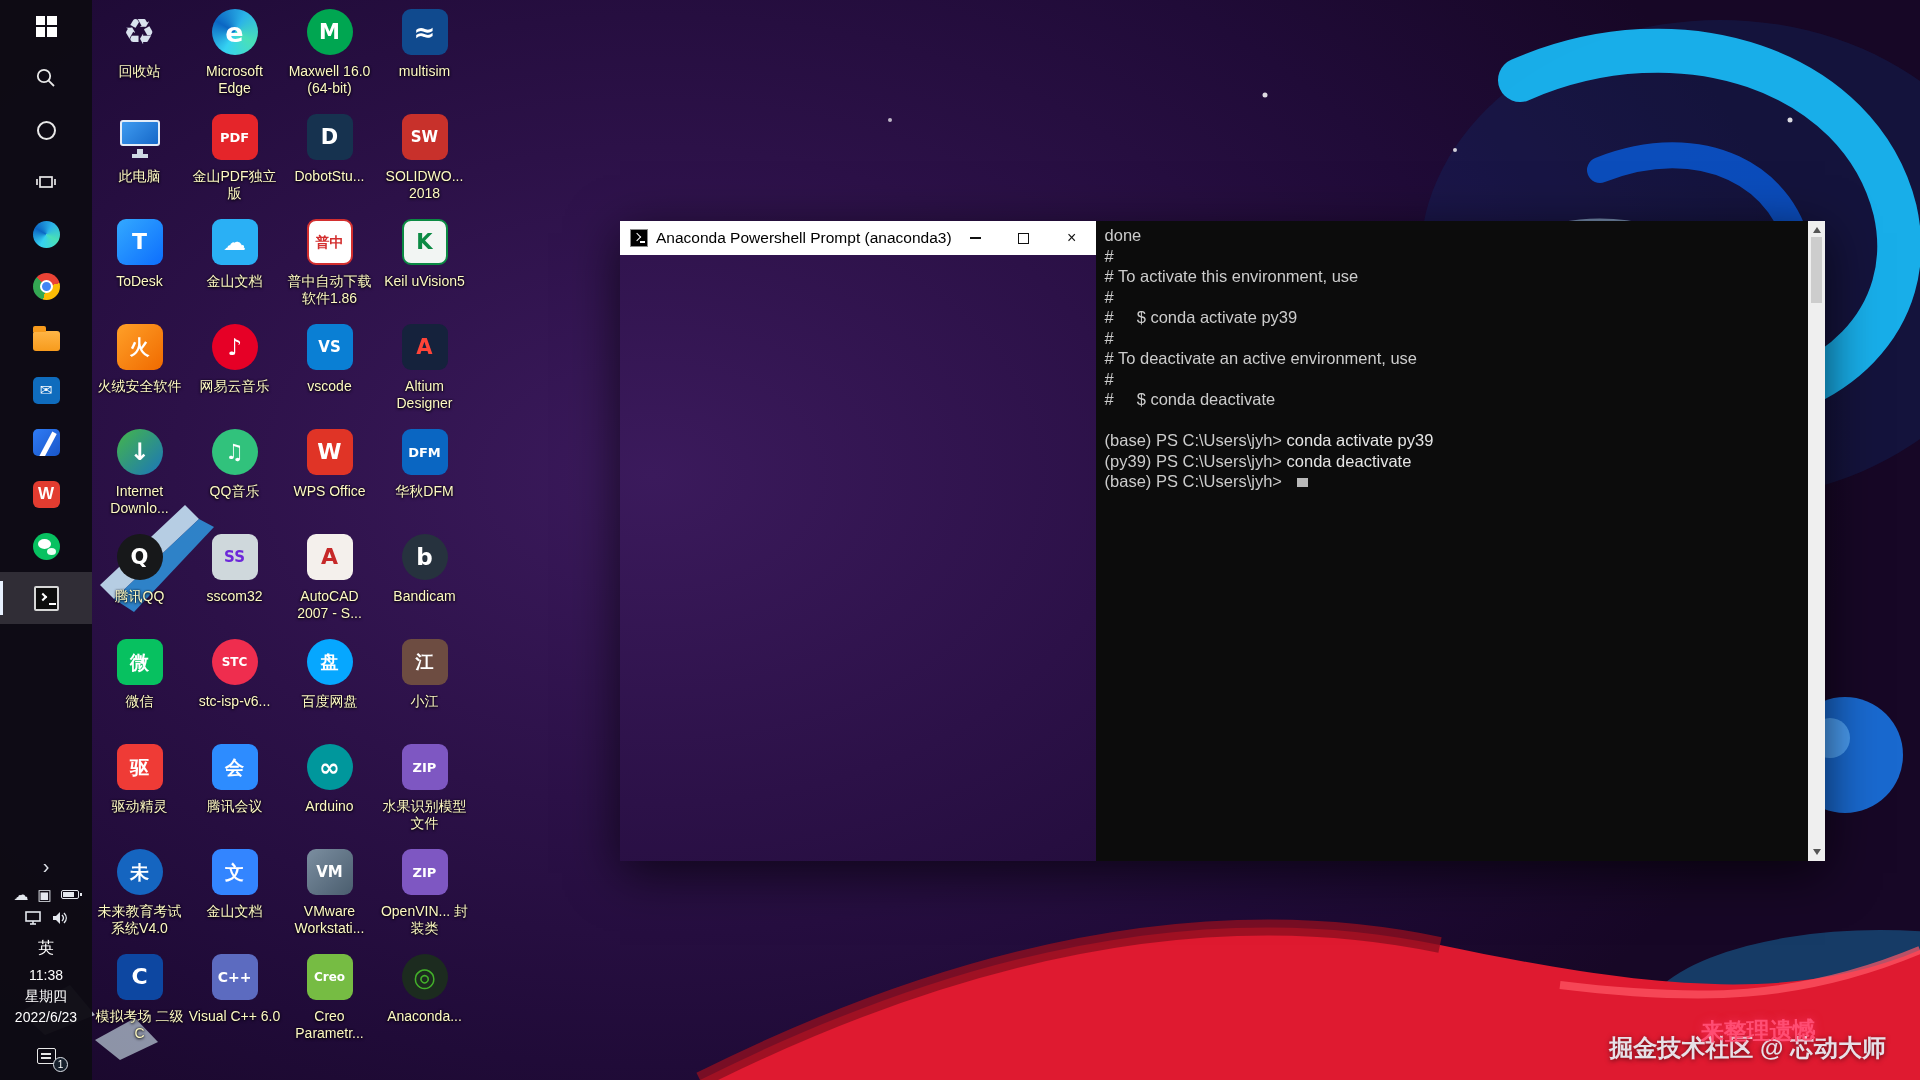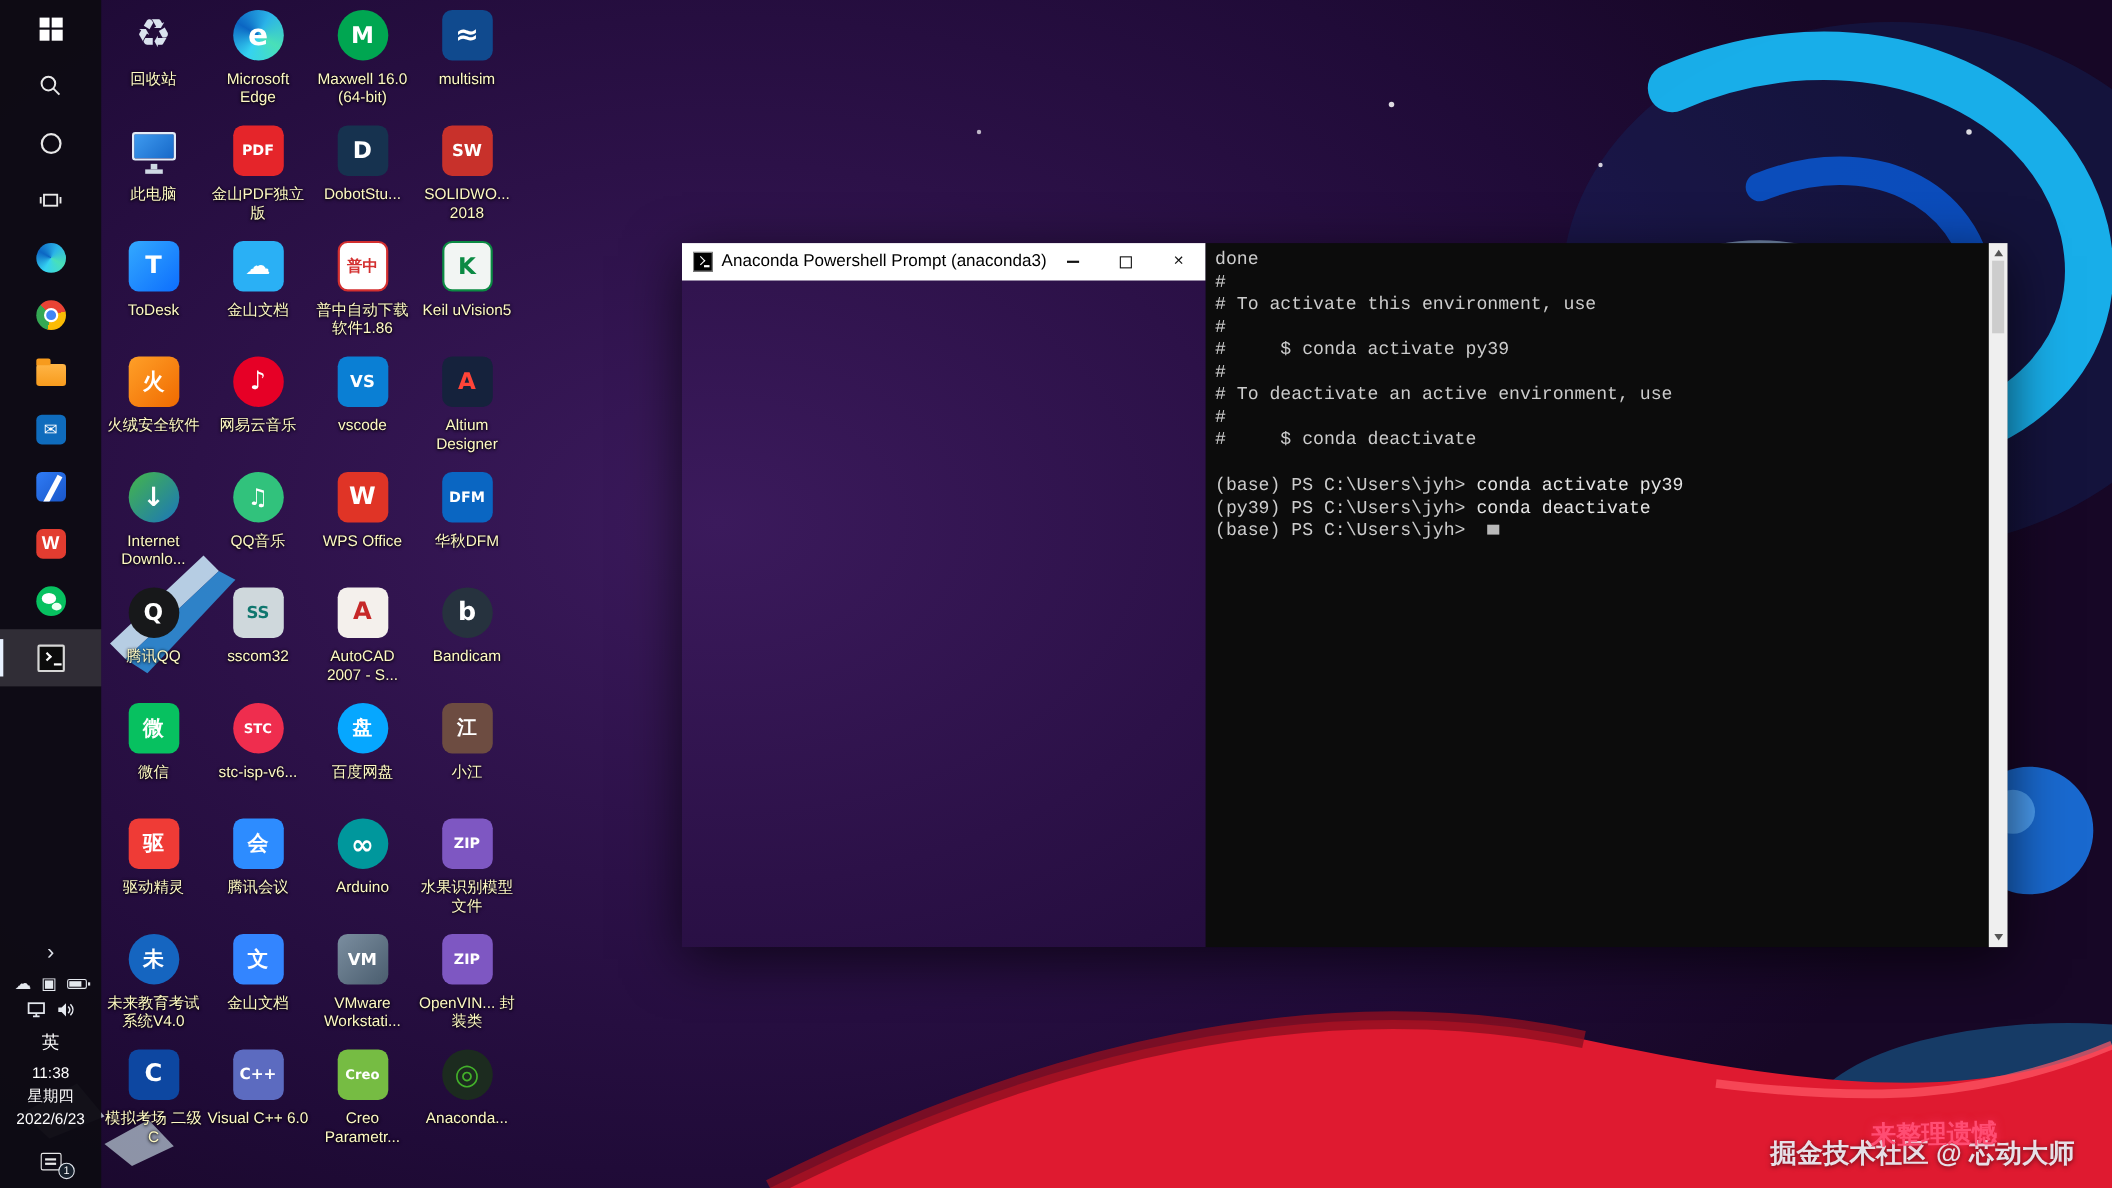--- a/index.html
+++ b/index.html
@@ -93,21 +93,21 @@
   .t-icon::before{content:"";position:absolute;left:3px;top:4px;width:5px;height:5px;border-right:1.6px solid #fff;border-bottom:1.6px solid #fff;transform:rotate(-45deg);}
   .t-icon::after{content:"";position:absolute;left:9px;top:11px;width:5px;height:1.6px;background:#fff;}
   .t-title{font-size:15.5px;color:#000;}
   .t-btns{margin-left:auto;display:flex;height:100%;}
   .tb-ctl{width:48px;height:100%;display:flex;align-items:center;justify-content:center;background:transparent;border:none;
     cursor:pointer;color:#111;font-size:16px;line-height:1;}
   .min-glyph{width:11px;height:2px;background:#111;display:block;}
   .max-glyph{width:11px;height:11px;border:1.4px solid #111;display:block;}
 
   .term-body{flex:1;display:flex;background:#0c0c0c;min-height:0;}
-  .term-output{flex:1;padding:5px 0 0 9px;font-family:Liberation Mono, monospace;
+  .term-output{flex:1;padding:5px 0 0 9px;font-family:Liberation Sans, sans-serif;
     font-size:16.5px;color:#cccccc;white-space:pre;overflow:hidden;}
   .tline{height:20.5px;}
   .prompt{color:#cccccc;}
   .cmd{color:#e5e5e5;}
   .cursor{display:inline-block;width:11px;height:9px;background:#b9b9b9;margin-left:10px;}
 
   .term-scrollbar{width:17px;background:#efefef;display:flex;flex-direction:column;align-items:center;flex:0 0 auto;}
   .sb-arrow{width:0;height:0;border-left:4px solid transparent;border-right:4px solid transparent;cursor:pointer;}
   .sb-arrow.up{border-bottom:6px solid #555;margin:6px 0 4px;}
   .sb-arrow.down{border-top:6px solid #555;margin:4px 0 6px;margin-top:auto;}
@@ -239,21 +239,21 @@
         <div class="dicon-label">网易云音乐</div>
       </div>
       <div class="dicon">
         <div class="dicon-img circle" style="background: rgb(49, 194, 124);">
           <span style="font-size: 21px;">♫</span>
         </div>
         <div class="dicon-label">QQ音乐</div>
       </div>
       <div class="dicon">
         <div class="dicon-img " style="background: rgb(207, 216, 220);">
-          <span style="font-size: 15px; color: #0f766e;">SS</span>
+          <span style="font-size: 15px; color: #6d28d9;">SS</span>
         </div>
         <div class="dicon-label">sscom32</div>
       </div>
       <div class="dicon">
         <div class="dicon-img circle" style="background: rgb(239, 45, 78);">
           <span style="font-size: 12px;">STC</span>
         </div>
         <div class="dicon-label">stc-isp-v6...</div>
       </div>
       <div class="dicon">

